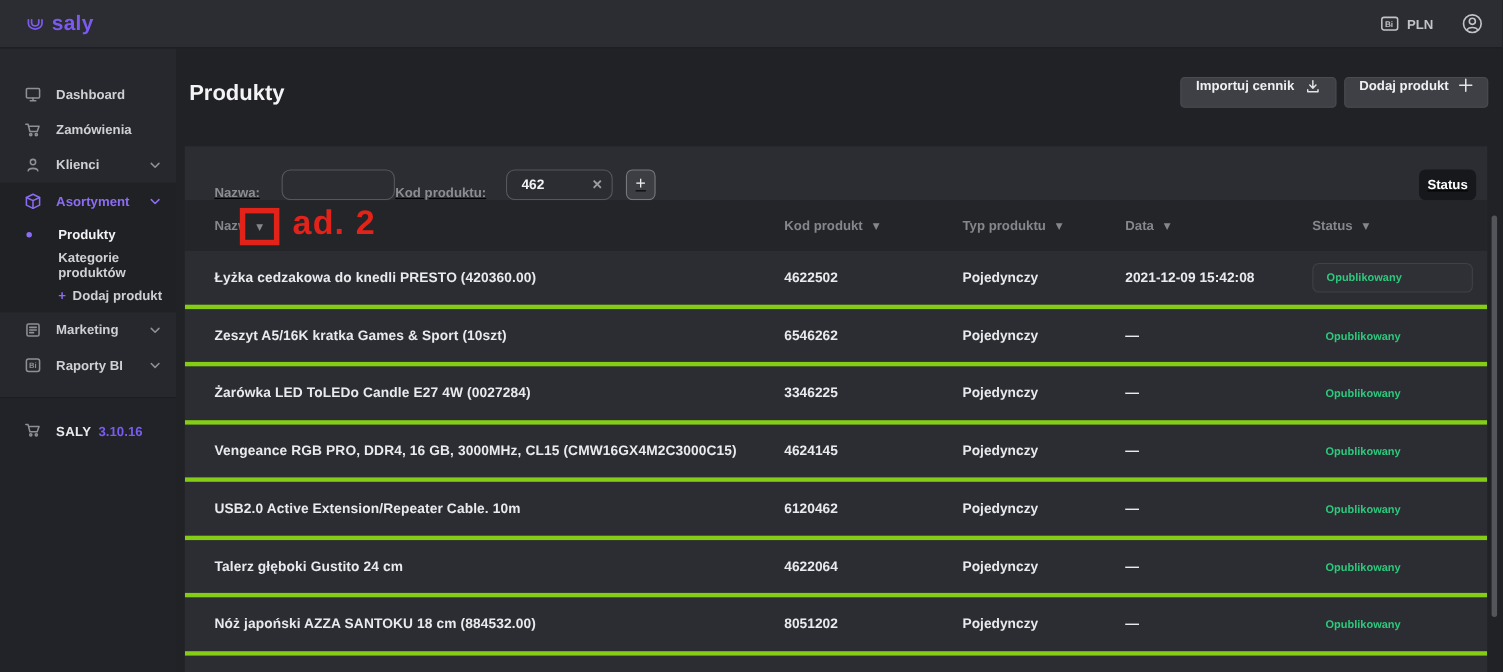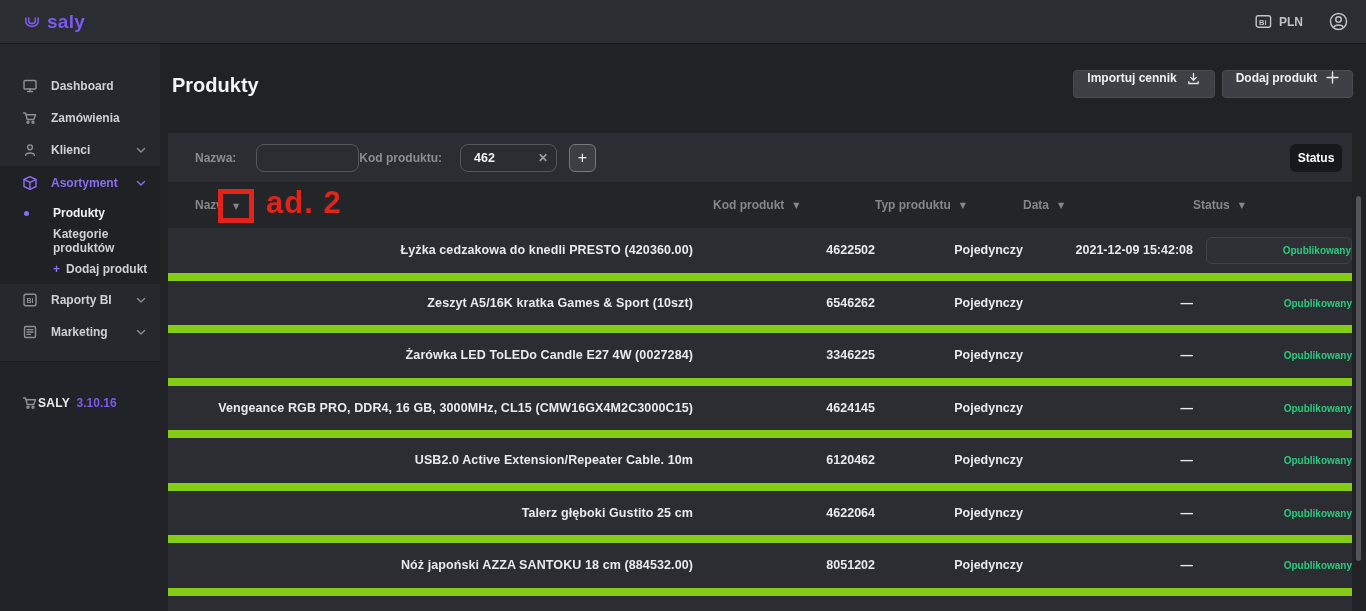--- a/index.html
+++ b/index.html
@@ -31,38 +31,38 @@
   .group .parent{color:#8c6cf2;}
   .group .parent .icon,.group .parent .chev{color:#8c6cf2;}
   .sub-item{height:28px;display:flex;align-items:center;padding-left:53px;position:relative;
     color:#cfd0d3;font-size:12px;font-weight:600;cursor:pointer;}
   .sub-item .bullet{position:absolute;left:24px;width:5px;height:5px;border-radius:50%;
     background:#8c6cf2;}
   .sub-item.active{color:#f3f3f5;}
   .plus-mark{color:#8c6cf2;font-weight:700;margin-right:6px;}
   .side-divider{height:1px;background:#1b1c20;margin-top:13px;}
   .side-footer{flex:1;background:#222328;padding-top:21px;}
-  .footer-row{height:28px;display:flex;align-items:flex-end;padding-left:22px;}
+  .footer-row{height:28px;display:flex;align-items:flex-start;gap:13px;padding-left:22px;}
   .footer-row .icon{color:#8e9095;}
   .app-name{color:#e9eaec;font-size:12px;font-weight:700;letter-spacing:.3px;}
   .app-version{color:#7a5cf0;font-size:12px;font-weight:600;margin-left:2px;}
 
   
   .main{position:absolute;left:160px;top:44px;right:0;bottom:0;background:#212226;}
   .page-title{position:absolute;left:12px;top:30px;font-size:20px;font-weight:700;color:#f4f4f6;}
   .top-actions{position:absolute;top:26px;right:13px;display:flex;gap:7px;}
   .action-btn{height:28px;padding:0 13px;background:#3f4046;border:1px solid #4b4c52;
     border-radius:4px;color:#f0f0f2;font-size:12px;font-weight:700;display:flex;align-items:flex-start;
     gap:9px;cursor:pointer;font-family:inherit;}
   .action-btn .icon{color:#e3e4e6;}
 
   
   .card{position:absolute;left:8px;right:14px;top:89px;bottom:0;background:#2b2d32;
     display:flex;flex-direction:column;}
-  .filter-bar{height:49px;flex:none;display:flex;align-items:center;padding:0 10px 0 27px;}
+  .filter-bar{height:49px;flex:none;display:flex;align-items:flex-end;padding:0 10px 0 27px;text-decoration:underline;}
   .flabel{color:#8b8d92;font-size:12px;font-weight:600;}
   .finput{width:103px;height:28px;margin-left:20px;background:transparent;border:1px solid #55575d;
     border-radius:8px;color:#f2f2f4;font:700 12.5px "Liberation Sans",sans-serif;padding:0 10px;outline:none;}
   .flabel.second{}
   .fwrap{position:relative;margin-left:18px;}
   .finput.code{width:97px;margin-left:0;padding:0 26px 0 13px;}
   .clear-x{position:absolute;right:9px;top:7px;color:#9b9da2;font-size:12px;font-weight:700;
     line-height:14px;cursor:pointer;}
   .add-filter{width:27px;height:28px;margin-left:12px;background:#3c3e44;border:1px solid #77787d;
     border-radius:6px;color:#eceded;font-size:16px;line-height:1;display:flex;align-items:center;
@@ -75,22 +75,22 @@
     font-size:12px;font-weight:600;}
   .th{display:flex;align-items:center;gap:9px;cursor:pointer;}
   .th-name{padding-left:27px;}
   .sort-arr{font-size:8px;color:#85878c;font-family:"DejaVu Sans",sans-serif;}
   .red-box{position:absolute;left:50px;top:7px;width:36px;height:34px;background:#232529;
     border:5px solid #e2231a;display:flex;align-items:center;justify-content:center;z-index:2;}
   .annotation{position:absolute;left:98px;top:3px;font-size:31px;font-weight:700;color:#e2231a;
     z-index:2;letter-spacing:1px;}
 
   .tbody{flex:1;display:flex;flex-direction:column;overflow:hidden;}
-  .trow{height:52.5px;flex:none;border-bottom:8px solid #84cc16;color:#e9eaed;
-    font-size:12.5px;font-weight:600;cursor:pointer;text-align:right;}
+  .trow{height:52.5px;flex:none;border-bottom:4px solid #84cc16;color:#e9eaed;
+    font-size:12.5px;font-weight:600;cursor:pointer;}
   .cell.name{padding-left:27px;padding-right:20px;letter-spacing:.1px;}
   .status-text{color:#2dc97d;font-weight:700;font-size:10px;margin-left:12px;}
   .status-text.badge{display:inline-block;margin-left:0;width:146px;padding:7px 0 7px 12px;
     background:#2e3035;border:1px solid #3f4147;border-radius:6px;}
 
   .scrollbar{position:absolute;right:5px;top:152px;width:5px;height:365px;background:#54555a;
     border-radius:3px;cursor:pointer;}
 </style>
 </head>
 <body>
@@ -189,39 +189,39 @@
       <div class="sub-item">
         <span class="plus-mark">+</span>
         <span>Dodaj produkt</span>
       </div>
     </div>
 
     <div class="nav-bottom">
       <div class="side-item">
         <span class="icon">
           <svg width="16" height="16" viewBox="0 0 16 16">
-              <rect x="2" y="2.3" width="12" height="11.4" rx="2"></rect>
-              <text x="4.4" y="11" font-size="7" font-weight="bold" fill="currentColor" stroke="none" font-family="Liberation Sans, sans-serif">Bi</text>
-            </svg>
-        </span>
-        <span>Raporty BI</span>
+              <rect x="2.5" y="2.5" width="11" height="11" rx="1.5"></rect>
+              <path d="M5 5.6h6M5 8h6M5 10.4h3.5"></path>
+            </svg>
+        </span>
+        <span>Marketing</span>
         <span class="chev icon">
           <svg width="10" height="7" viewBox="0 0 10 7">
               <polyline points="1.5,1.5 5,5 8.5,1.5"></polyline>
             </svg>
         </span>
       </div>
       <div class="side-item">
         <span class="icon">
           <svg width="16" height="16" viewBox="0 0 16 16">
-              <rect x="2.5" y="2.5" width="11" height="11" rx="1.5"></rect>
-              <path d="M5 5.6h6M5 8h6M5 10.4h3.5"></path>
-            </svg>
-        </span>
-        <span>Marketing</span>
+              <rect x="2" y="2.3" width="12" height="11.4" rx="2"></rect>
+              <text x="4.4" y="11" font-size="7" font-weight="bold" fill="currentColor" stroke="none" font-family="Liberation Sans, sans-serif">Bi</text>
+            </svg>
+        </span>
+        <span>Raporty BI</span>
         <span class="chev icon">
           <svg width="10" height="7" viewBox="0 0 10 7">
               <polyline points="1.5,1.5 5,5 8.5,1.5"></polyline>
             </svg>
         </span>
       </div>
     </div>
 
     <div class="side-divider"></div>
 
@@ -351,21 +351,21 @@
     <div class="cell name">USB2.0 Active Extension/Repeater Cable. 10m</div>
     <div class="cell code">6120462</div>
     <div class="cell type">Pojedynczy</div>
     <div class="cell date">—</div>
     <div class="cell status">
       <span class="status-text">Opublikowany</span>
     </div>
   </div>
 
   <div class="trow grid-cols">
-    <div class="cell name">Talerz głęboki Gustito 25 cm</div>
+    <div class="cell name">Talerz głęboki Gustito 24 cm</div>
     <div class="cell code">4622064</div>
     <div class="cell type">Pojedynczy</div>
     <div class="cell date">—</div>
     <div class="cell status">
       <span class="status-text">Opublikowany</span>
     </div>
   </div>
 
   <div class="trow grid-cols">
     <div class="cell name">Nóż japoński AZZA SANTOKU 18 cm (884532.00)</div>

